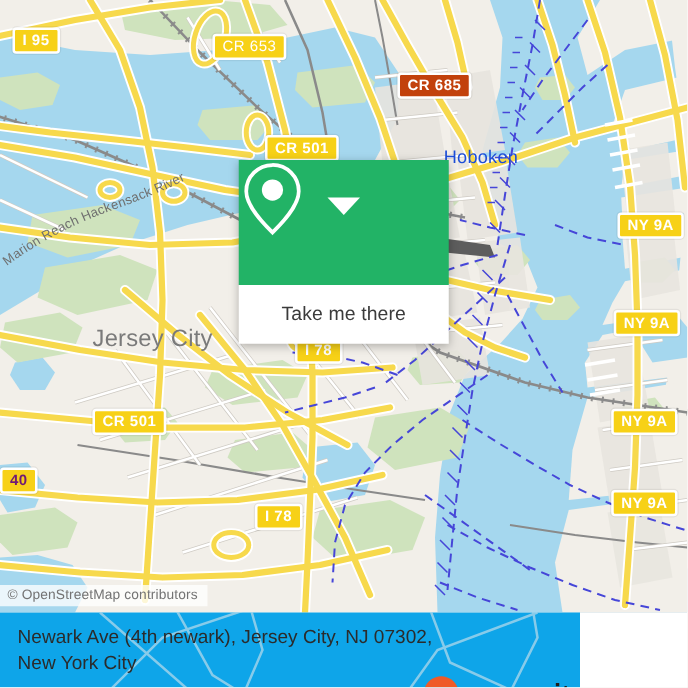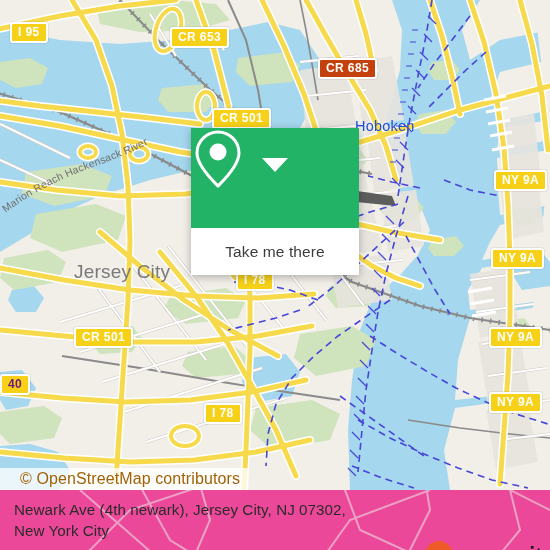--- a/index.html
+++ b/index.html
@@ -11,22 +11,22 @@
   #root{position:relative;width:550px;height:550px;overflow:hidden;background:#fff;}
 
   
   .map{position:absolute;left:0;top:0;width:550px;height:490px;overflow:hidden;background:#f2efe9;}
   .map svg{position:absolute;left:0;top:0;}
 
   
   .attrib{
     position:absolute;left:0;top:468px;
     background:rgba(255,255,255,0.78);
-    padding:2px 8px 3px 20px;
-    font-size:16px;color:#a16207;letter-spacing:.1px;
+    padding:2px 8px 3px 6px;
+    font-size:11px;color:#737373;letter-spacing:.1px;
     z-index:30;white-space:nowrap;
   }
 
   
   .popup{
     position:absolute;left:191px;top:128px;width:168px;
     z-index:40;
     filter:drop-shadow(0 2px 4px rgba(0,0,0,.28));
   }
   .popup-img{
@@ -45,22 +45,22 @@
     position:absolute;left:50%;top:158px;margin-left:-13px;
     width:0;height:0;
     border-left:13px solid transparent;
     border-right:13px solid transparent;
     border-top:14px solid #ffffff;
     z-index:41;
   }
 
   
   .footer{
-    position:absolute;left:0;top:490px;width:550px;height:60px;
-    background:#ec4899;overflow:hidden;
+    position:absolute;left:0;top:490px;width:464px;height:60px;
+    background:#0ea5e9;overflow:hidden;
   }
   .footer-wm{position:absolute;left:0;top:-40px;opacity:.55;}
   .footer-text{
     position:absolute;left:14px;top:9px;width:390px;
     font-size:15.2px;line-height:21px;color:#2b2b2b;letter-spacing:.05px;
   }
   .footer-logo{
     position:absolute;right:8px;top:14px;
     display:flex;align-items:center;gap:3px;margin-top:36px;
   }
@@ -310,21 +310,21 @@
           </text>
         </g>
       </g>
     </svg>
 
     <div class="mlabel city-lg" style="left:74px;top:234px;margin-top:27px;">Jersey City</div>
     <div class="mlabel city-md" style="left:355px;top:118px;">Hoboken</div>
 
     <div id="shields">
         <div class="mlabel" style="left: 10px; top: 22px; background: rgb(247, 209, 23); color: rgb(255, 255, 255); border: 2px solid rgb(255, 255, 255); border-radius: 3px; padding: 1px 6px 2px; font-size: 12px; font-weight: bold; letter-spacing: 0.4px; box-shadow: rgba(0, 0, 0, 0.06) 0px 0px 0px 1px;">I 95</div>
-        <div class="mlabel" style="left: 170px; top: 27px; background: rgb(247, 209, 23); color: rgb(255, 255, 255); border: 2px solid rgb(255, 255, 255); border-radius: 3px; padding: 1px 6px 2px; font-size: 12px; font-weight: bold; letter-spacing: 0.4px; box-shadow: rgba(0, 0, 0, 0.06) 0px 0px 0px 1px;">CR 653</div>
+        <div class="mlabel" style="left: 170px; top: 27px; background: rgb(247, 209, 23); color: rgb(255, 255, 255); border: 2px solid rgb(255, 255, 255); border-radius: 3px; padding: 1px 6px 2px; font-size: 12px; font-weight: normal; letter-spacing: 0.4px; box-shadow: rgba(0, 0, 0, 0.06) 0px 0px 0px 1px;">CR 653</div>
         <div class="mlabel" style="left: 318px; top: 58px; background: #c2410c; color: rgb(255, 255, 255); border: 2px solid rgb(255, 255, 255); border-radius: 3px; padding: 1px 6px 2px; font-size: 12px; font-weight: bold; letter-spacing: 0.4px; box-shadow: rgba(0, 0, 0, 0.06) 0px 0px 0px 1px;">CR 685</div>
         <div class="mlabel" style="left: 212px; top: 108px; background: rgb(247, 209, 23); color: rgb(255, 255, 255); border: 2px solid rgb(255, 255, 255); border-radius: 3px; padding: 1px 6px 2px; font-size: 12px; font-weight: bold; letter-spacing: 0.4px; box-shadow: rgba(0, 0, 0, 0.06) 0px 0px 0px 1px;">CR 501</div>
         <div class="mlabel" style="left: 494px; top: 170px; background: rgb(247, 209, 23); color: rgb(255, 255, 255); border: 2px solid rgb(255, 255, 255); border-radius: 3px; padding: 1px 6px 2px; font-size: 12px; font-weight: bold; letter-spacing: 0.4px; box-shadow: rgba(0, 0, 0, 0.06) 0px 0px 0px 1px;">NY 9A</div>
         <div class="mlabel" style="left: 491px; top: 248px; background: rgb(247, 209, 23); color: rgb(255, 255, 255); border: 2px solid rgb(255, 255, 255); border-radius: 3px; padding: 1px 6px 2px; font-size: 12px; font-weight: bold; letter-spacing: 0.4px; box-shadow: rgba(0, 0, 0, 0.06) 0px 0px 0px 1px;">NY 9A</div>
         <div class="mlabel" style="left: 236px; top: 270px; background: rgb(247, 209, 23); color: rgb(255, 255, 255); border: 2px solid rgb(255, 255, 255); border-radius: 3px; padding: 1px 6px 2px; font-size: 12px; font-weight: bold; letter-spacing: 0.4px; box-shadow: rgba(0, 0, 0, 0.06) 0px 0px 0px 1px;">I 78</div>
         <div class="mlabel" style="left: 74px; top: 327px; background: rgb(247, 209, 23); color: rgb(255, 255, 255); border: 2px solid rgb(255, 255, 255); border-radius: 3px; padding: 1px 6px 2px; font-size: 12px; font-weight: bold; letter-spacing: 0.4px; box-shadow: rgba(0, 0, 0, 0.06) 0px 0px 0px 1px;">CR 501</div>
         <div class="mlabel" style="left: 0px; top: 374px; background: rgb(247, 209, 23); color: #701a75; border: 2px solid rgb(255, 255, 255); border-radius: 3px; padding: 1px 6px 2px; font-size: 12px; font-weight: bold; letter-spacing: 0.4px; box-shadow: rgba(0, 0, 0, 0.06) 0px 0px 0px 1px;">40</div>
         <div class="mlabel" style="left: 489px; top: 327px; background: rgb(247, 209, 23); color: rgb(255, 255, 255); border: 2px solid rgb(255, 255, 255); border-radius: 3px; padding: 1px 6px 2px; font-size: 12px; font-weight: bold; letter-spacing: 0.4px; box-shadow: rgba(0, 0, 0, 0.06) 0px 0px 0px 1px;">NY 9A</div>
         <div class="mlabel" style="left: 489px; top: 392px; background: rgb(247, 209, 23); color: rgb(255, 255, 255); border: 2px solid rgb(255, 255, 255); border-radius: 3px; padding: 1px 6px 2px; font-size: 12px; font-weight: bold; letter-spacing: 0.4px; box-shadow: rgba(0, 0, 0, 0.06) 0px 0px 0px 1px;">NY 9A</div>
         <div class="mlabel" style="left: 204px; top: 403px; background: rgb(247, 209, 23); color: rgb(255, 255, 255); border: 2px solid rgb(255, 255, 255); border-radius: 3px; padding: 1px 6px 2px; font-size: 12px; font-weight: bold; letter-spacing: 0.4px; box-shadow: rgba(0, 0, 0, 0.06) 0px 0px 0px 1px;">I 78</div>

